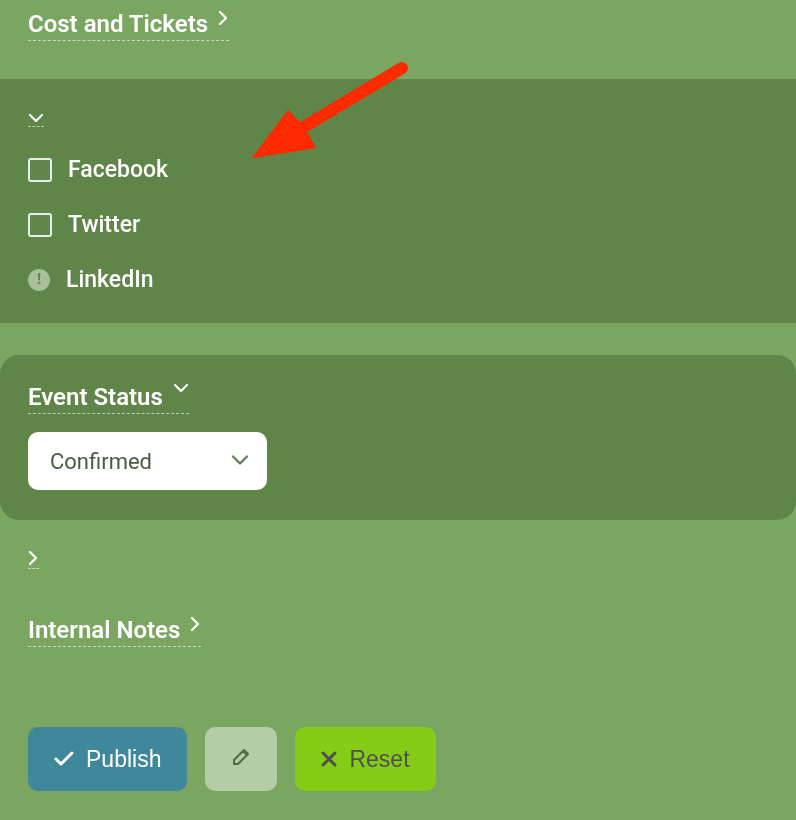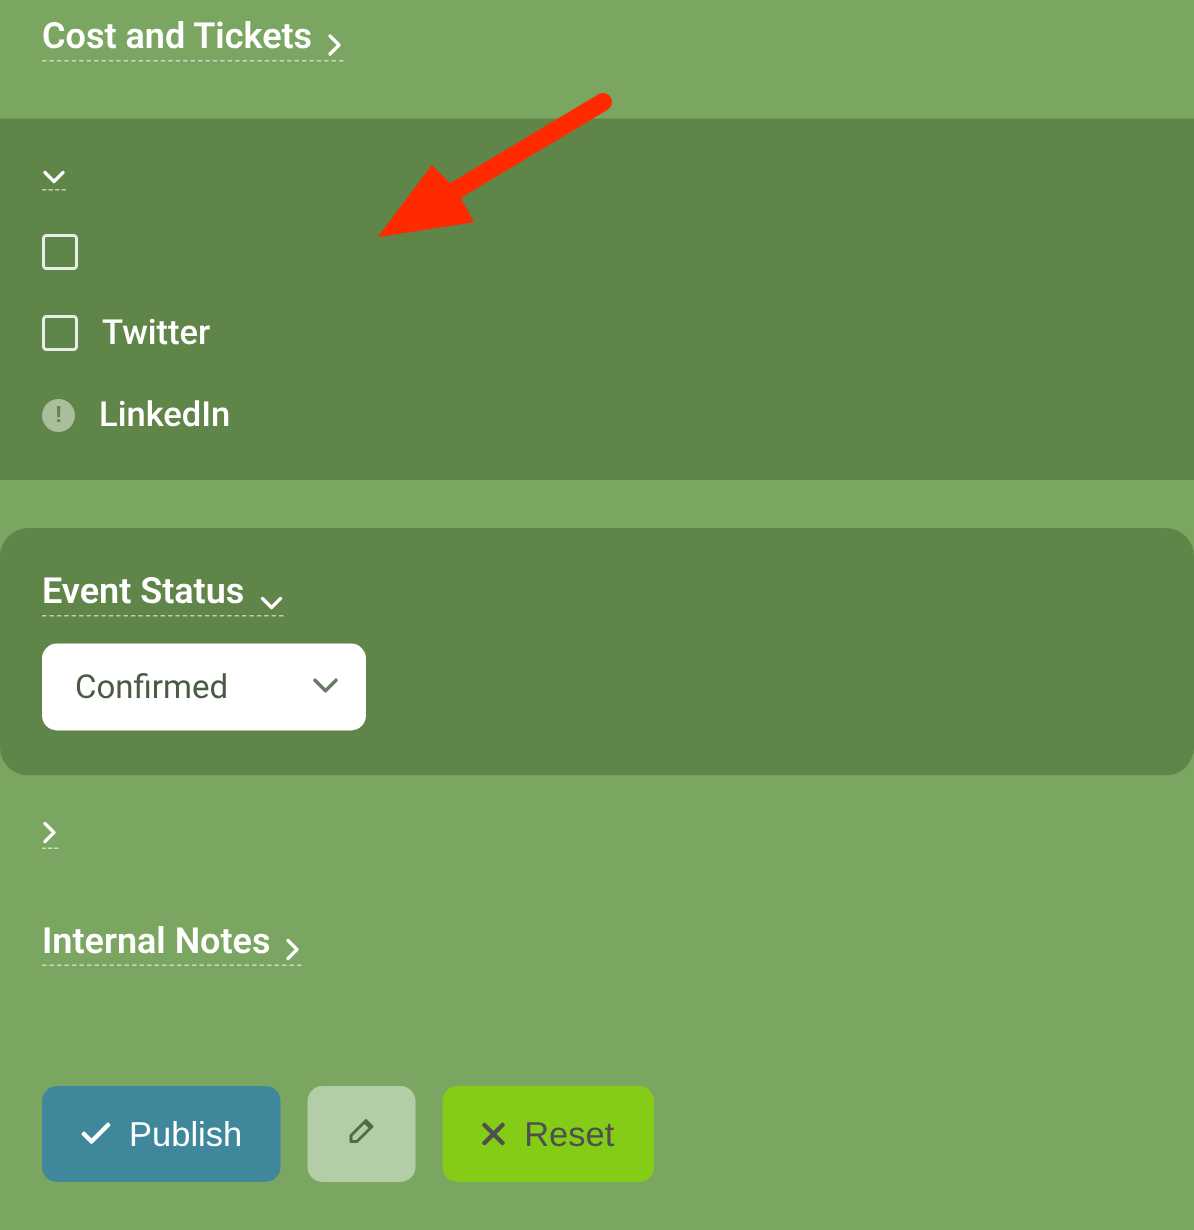--- a/index.html
+++ b/index.html
@@ -16,21 +16,21 @@
     background: #7aa661;
     padding: 0 28px;
   }
   .section-dark {
     background: #5f8549;
     padding: 0 28px;
   }
 
   .section-header {
     display: inline-flex;
-    align-items: flex-end;
+    align-items: flex-start;
     gap: 10px;
     font-size: 24px;
     font-weight: 600;
     color: #fff;
     border-bottom: 1.5px dashed rgba(255,255,255,0.6);
     padding-bottom: 2px;
     cursor: pointer;
   }
   .section-header .chev {
     display: inline-flex;
@@ -90,21 +90,21 @@
 
   
   .status-wrap {
     padding-top: 28px;
     padding-bottom: 30px;
     border-radius: 19px;
   }
   .select-wrap {
     margin-top: 18px;
     position: relative;
-    width: 216px;
+    width: 239px;
   }
   .select {
     width: 100%;
     height: 58px;
     border-radius: 10px;
     background: #fff;
     border: none;
     padding: 0 46px 0 22px;
     font-size: 22px;
     color: #4a5a44;
@@ -182,20 +182,21 @@
   <div class="section-header">
     <span class="chev">
       <svg width="16" height="11" viewBox="0 0 16 11">
           <path d="M2 2 L8 8 L14 2" fill="none" stroke="#fff" stroke-width="2.2" stroke-linecap="round" stroke-linejoin="round"></path>
         </svg>
     </span>
   </div>
 
   <div class="check-row">
     <span class="checkbox"></span>
+    <span>Facebook</span>
   </div>
 
   <div class="check-row">
     <span class="checkbox"></span>
     <span>Twitter</span>
   </div>
 
   <div class="check-row">
     <span class="alert-icon">!</span>
     <span>LinkedIn</span>

